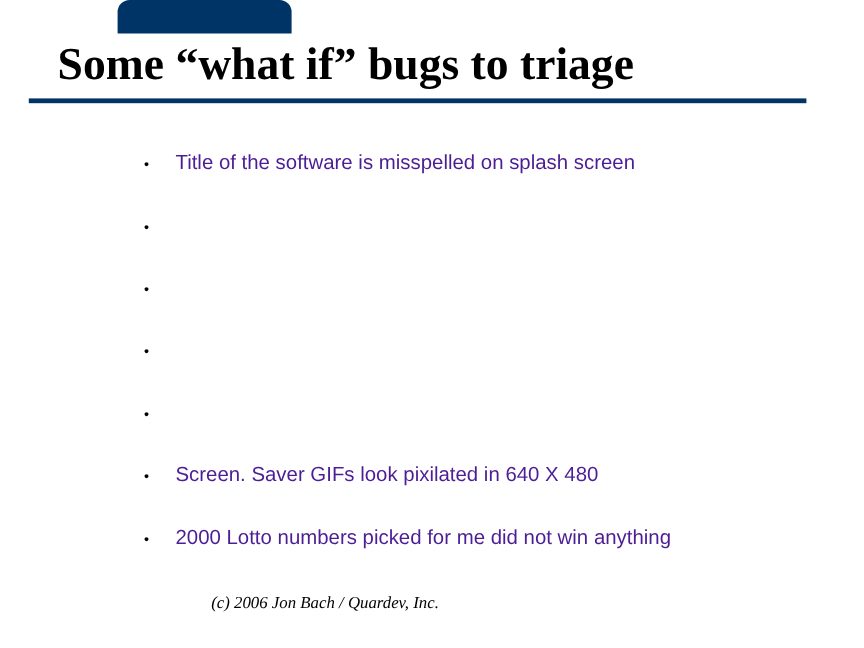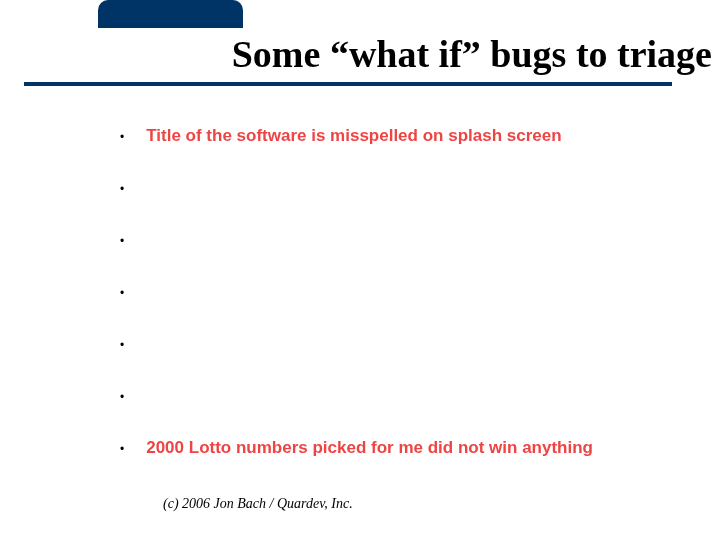--- a/index.html
+++ b/index.html
@@ -9,21 +9,20 @@
     height: 540px;
     background: #ffffff;
     font-family: Arial, Helvetica, sans-serif;
     overflow: hidden;
   }
   .slide {
     position: relative;
     width: 720px;
     height: 540px;
     box-sizing: border-box;
-    text-align: right;
   }
   .title-block {
     position: absolute;
     top: 16px;
     left: 8px;
     right: 8px;
   }
   .accent-notch {
     position: absolute;
     top: -16px;
@@ -66,27 +65,27 @@
   .bullet-dot {
     font-size: 12px;
     color: #000;
     line-height: 20px;
     margin-right: 22px;
     margin-top: 2px;
     flex: none;
   }
   .bullet-text {
     font-size: 17px;
-    font-weight: bold;
-    color: #ef4444;
+    font-weight: normal;
+    color: #4c1d95;
     line-height: 1.3;
   }
   .footer {
     position: absolute;
-    left: 163px;
+    left: 176px;
     bottom: 28px;
     font-family: Georgia, "Times New Roman", serif;
     font-style: italic;
     font-size: 14px;
     color: #000;
   }
 </style>
 </head>
 <body>
 
@@ -110,20 +109,21 @@
       <span class="bullet-dot">•</span>
     </div>
     <div class="bullet-line">
       <span class="bullet-dot">•</span>
     </div>
     <div class="bullet-line">
       <span class="bullet-dot">•</span>
     </div>
     <div class="bullet-line">
       <span class="bullet-dot">•</span>
+      <span class="bullet-text">Screen. Saver GIFs look pixilated in 640 X 480</span>
     </div>
     <div class="bullet-line">
       <span class="bullet-dot">•</span>
       <span class="bullet-text">2000 Lotto numbers picked for me did not win anything</span>
     </div>
   </div>
 
   <div class="footer">(c) 2006 Jon Bach / Quardev, Inc.</div>
 
 </div>

